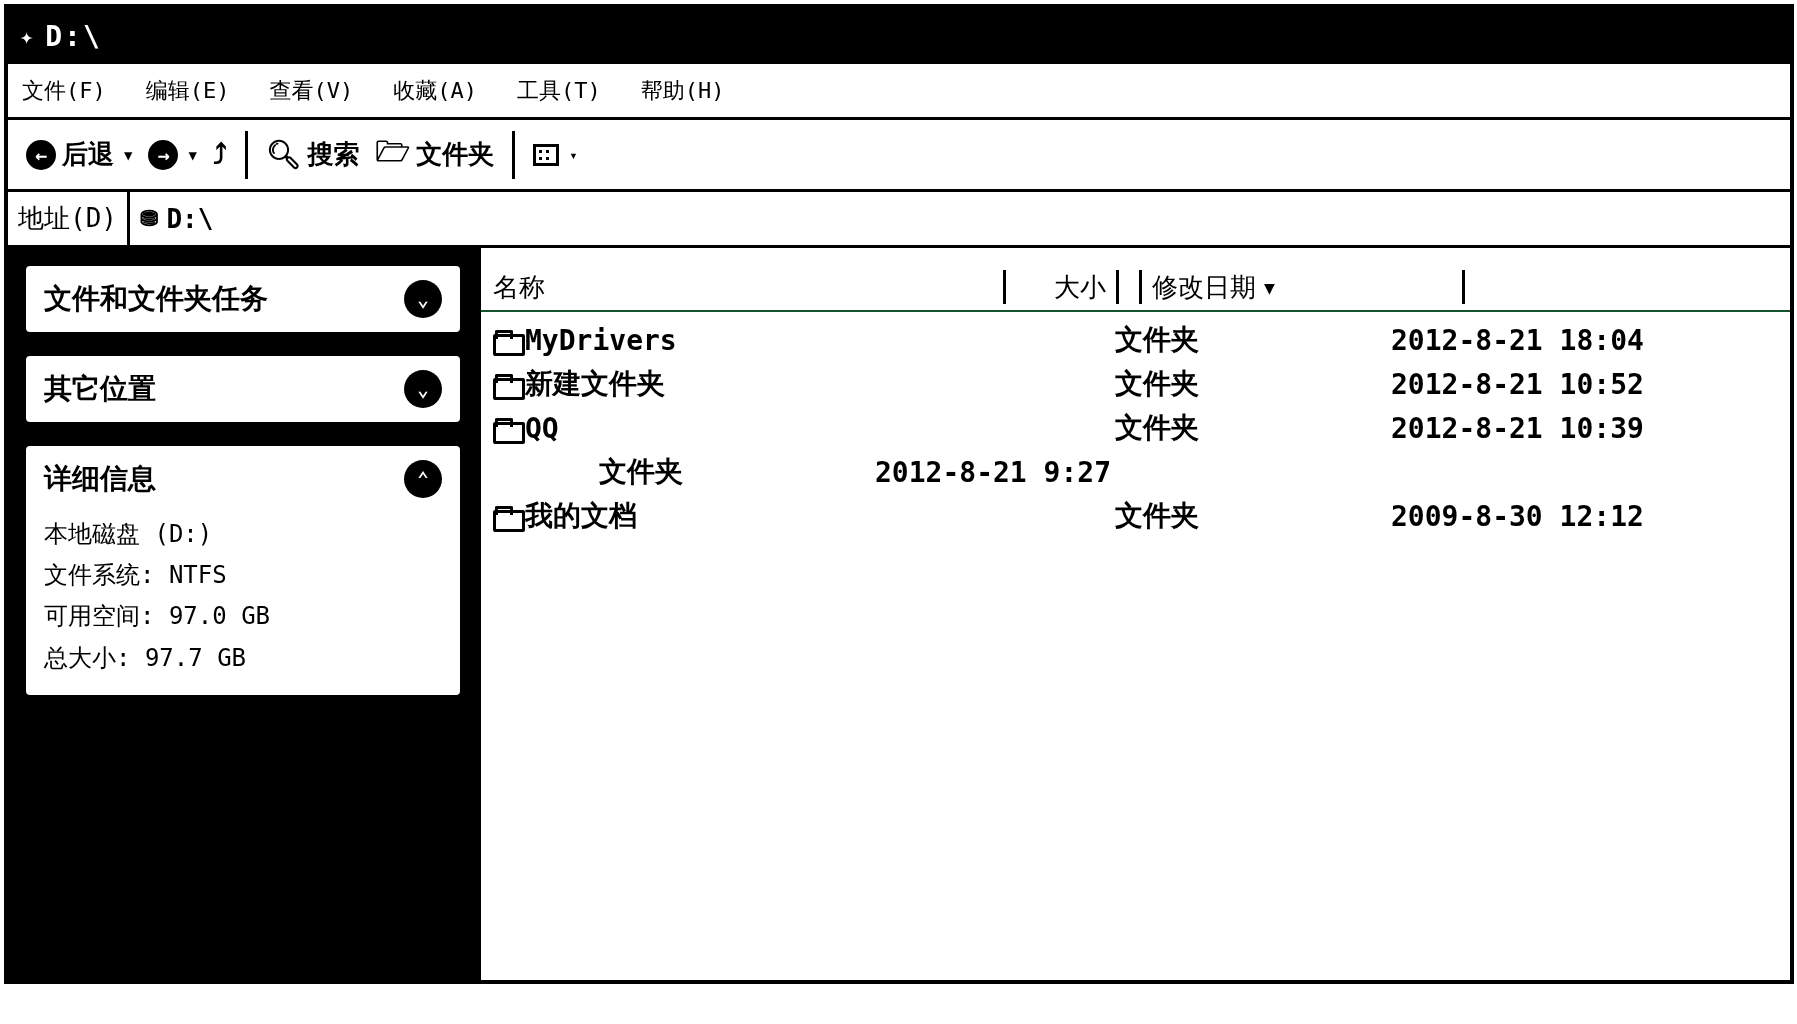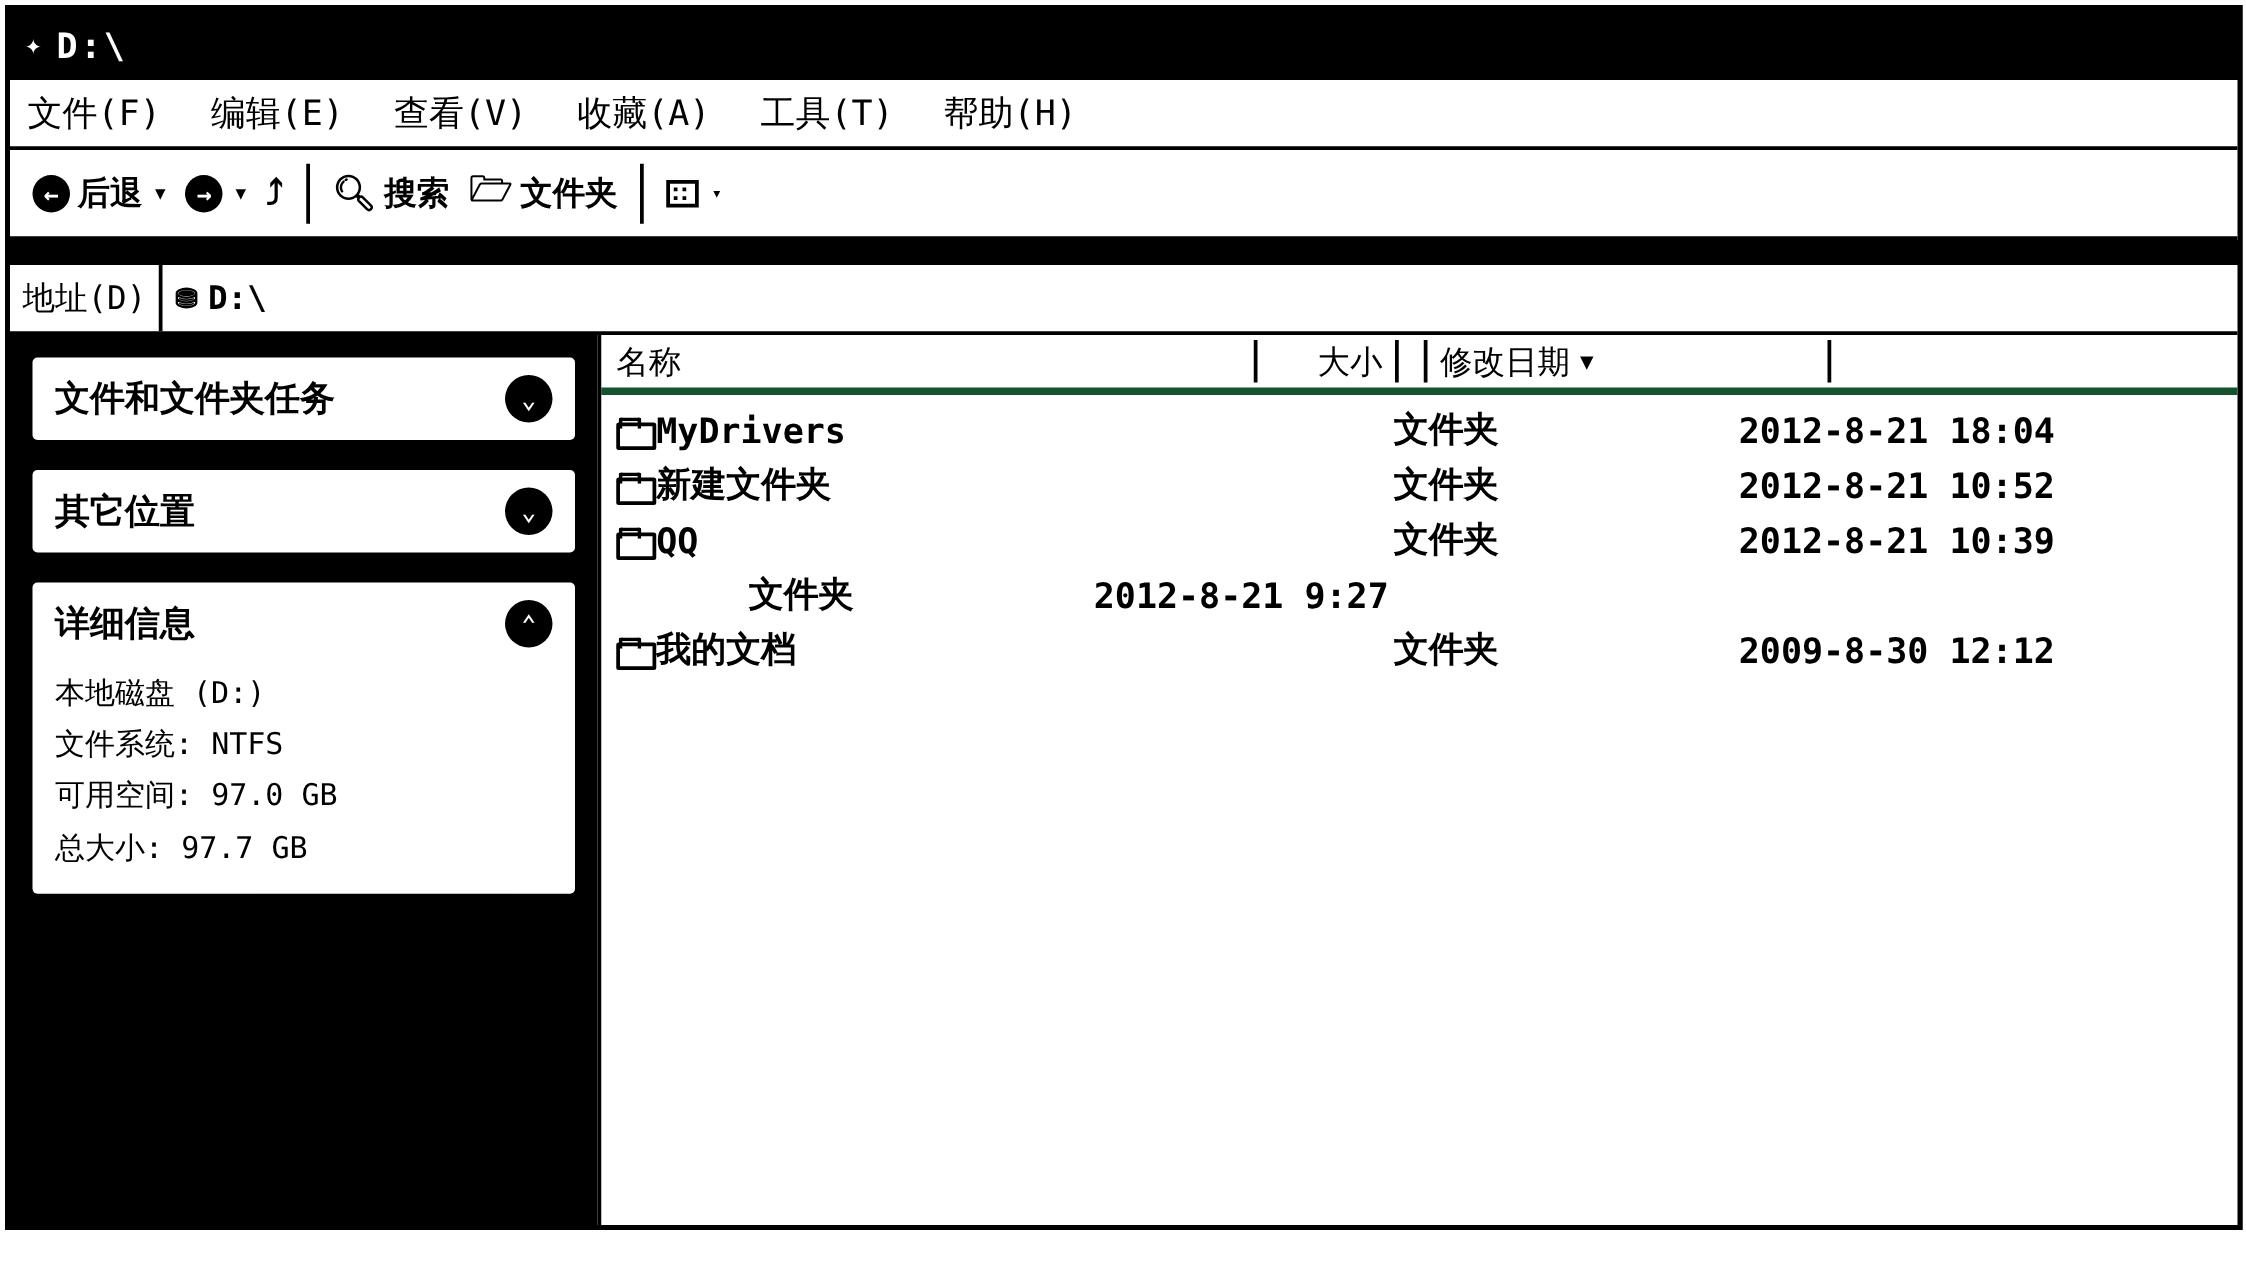--- a/index.html
+++ b/index.html
@@ -31,21 +31,21 @@
   }
   .titlebar .sysicon { margin-right: 10px; font-size: 22px; }
   .menubar {
     background: #fff;
     border-bottom: 3px solid #000;
     height: 56px;
     display: flex;
     align-items: center;
     padding: 0 14px;
     gap: 40px;
-    font-size: 28px;
+    font-size: 22px;
   }
   .menubar .menu-item { cursor: pointer; white-space: nowrap; }
   .toolbar {
     background: #fff;
     border-bottom: 3px solid #000;
     height: 72px;
     display: flex;
     align-items: center;
     padding: 0 10px;
     font-size: 26px;
@@ -65,21 +65,20 @@
   }
   .tb-glyph { font-size: 28px; font-weight: bold; }
   .dropdown-arrow { font-size: 14px; margin-left: 4px; }
   .addressbar {
     background: #fff;
     border-bottom: 3px solid #000;
     height: 56px;
     display: flex;
     align-items: center;
     font-size: 26px;
-    margin-top: 20px;
   }
   .addr-label {
     padding: 0 10px; height: 100%; display: flex; align-items: center;
     border-right: 3px solid #000;
   }
   .addr-field {
     flex: 1; height: 100%; display: flex; align-items: center; padding: 0 10px;
     gap: 8px; font-weight: bold;
   }
   .content {
@@ -104,21 +103,21 @@
   .panel-body {
     margin-top: 18px; font-size: 24px; line-height: 1.55; font-weight: normal;
   }
   .panel-body .line { margin-bottom: 4px; }
   .listarea {
     flex: 1; background: #fff; display: flex; flex-direction: column;
     border-left: 3px solid #000;
   }
   .columns {
     display: flex; align-items: center; height: 48px;
-    border-bottom: 6px solid #14532d; font-size: 26px; padding: 0 12px;
+    border-bottom: 2px solid #14532d; font-size: 26px; padding: 0 12px; margin-top: 16px;
   }
   .col { display: flex; align-items: center; }
   .col-sep { width:0; height: 34px; border-left: 3px solid #000; margin: 0 10px; }
   .col-name { width: 500px; }
   .col-size { width: 90px; justify-content: flex-end; text-align: left; font-family: Liberation Mono, monospace; }
   .col-type { width: 260px; }
   .col-date { width: 300px; }
   .sort-arrow { margin-left: 8px; font-size: 18px; }
   .rows { font-size: 28px; font-weight: bold; padding-top: 6px; }
   .row { display: flex; align-items: center; height: 44px; padding: 0 12px; }

